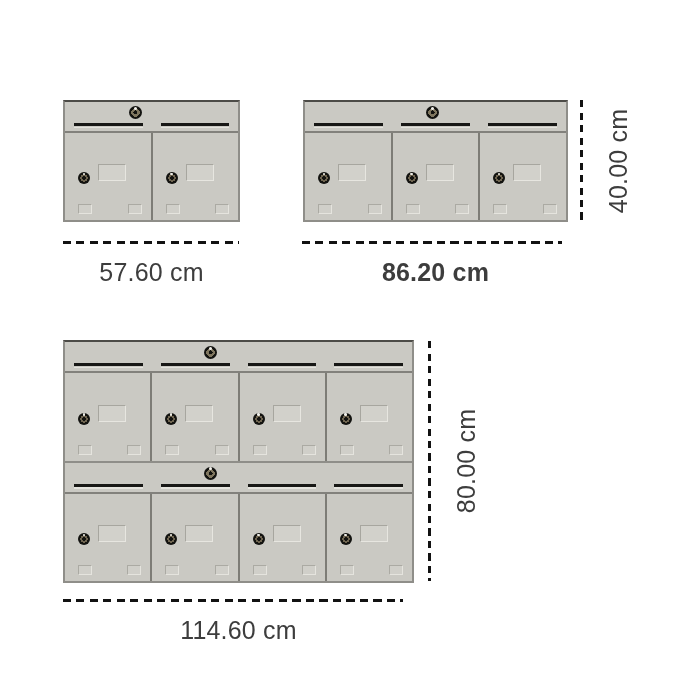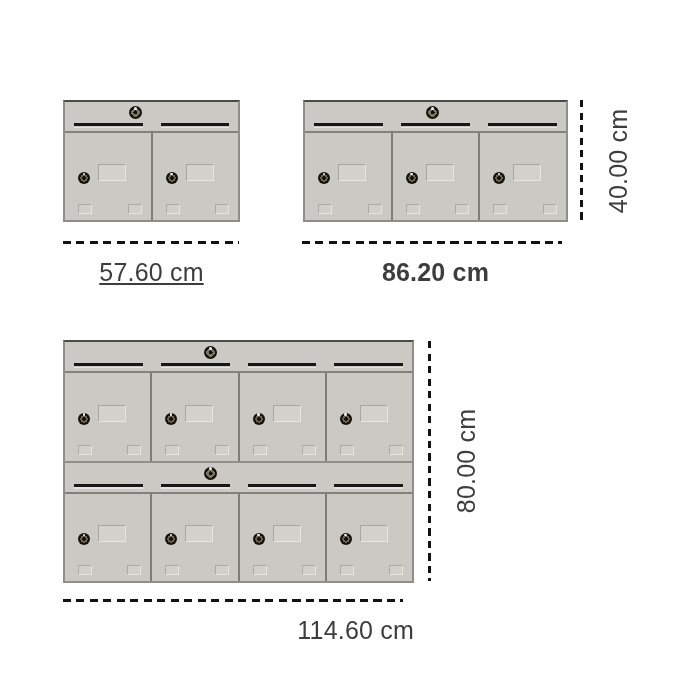--- a/index.html
+++ b/index.html
@@ -105,23 +105,23 @@
 
   
   .dim-label {
     position:absolute;
     color:#3d3d3d;
     font-size:25px; line-height:30px;
     text-align:center;
     letter-spacing:0.2px;
     white-space:nowrap;
   }
-  #wlabel-small  { left:63px;  top:257px; width:177px;text-decoration:underline; }
+  #wlabel-small  { left:63px;  top:257px; width:177px; }
   #wlabel-medium { left:303px; top:257px; width:265px;font-weight:bold; }
-  #wlabel-large  { left:63px;  top:615px; width:351px;text-align:right; }
+  #wlabel-large  { left:63px;  top:615px; width:351px; }
   .rot { transform:rotate(-90deg); }
   #hlabel-medium { left:558px; top:146px; width:120px; height:30px; }
   #hlabel-large  { left:406px; top:446px; width:120px; height:30px; }
 </style>
 </head>
 <body>
 
 <div class="stage">
 
   <div class="unit u-small" id="unit-small">

